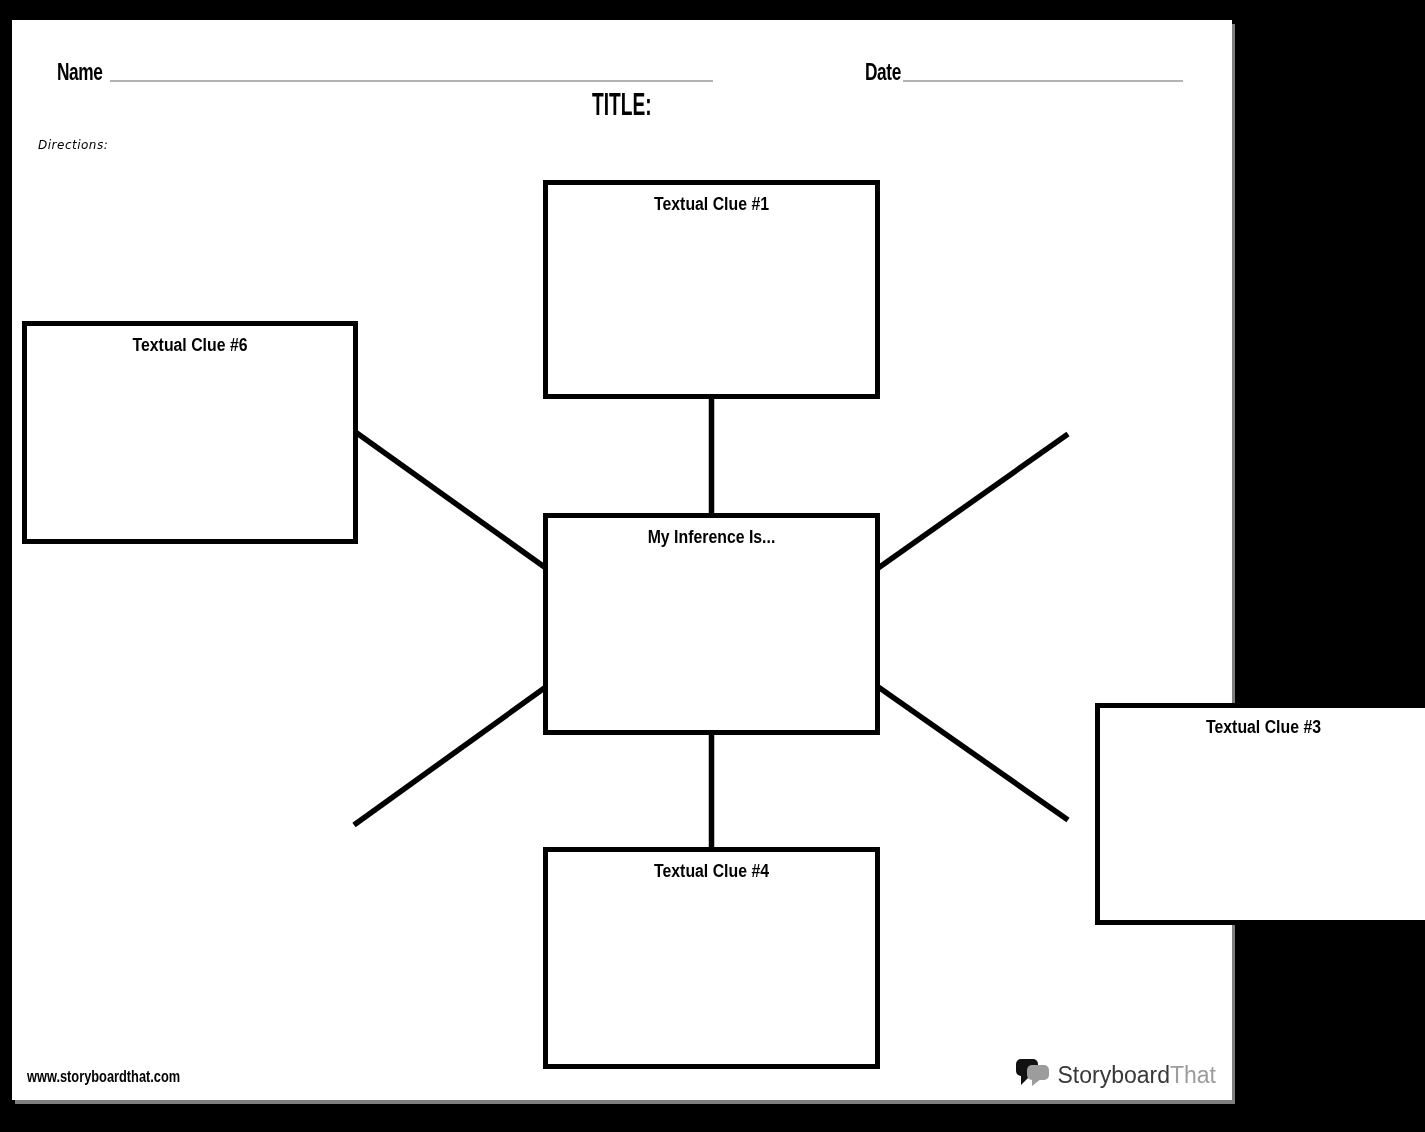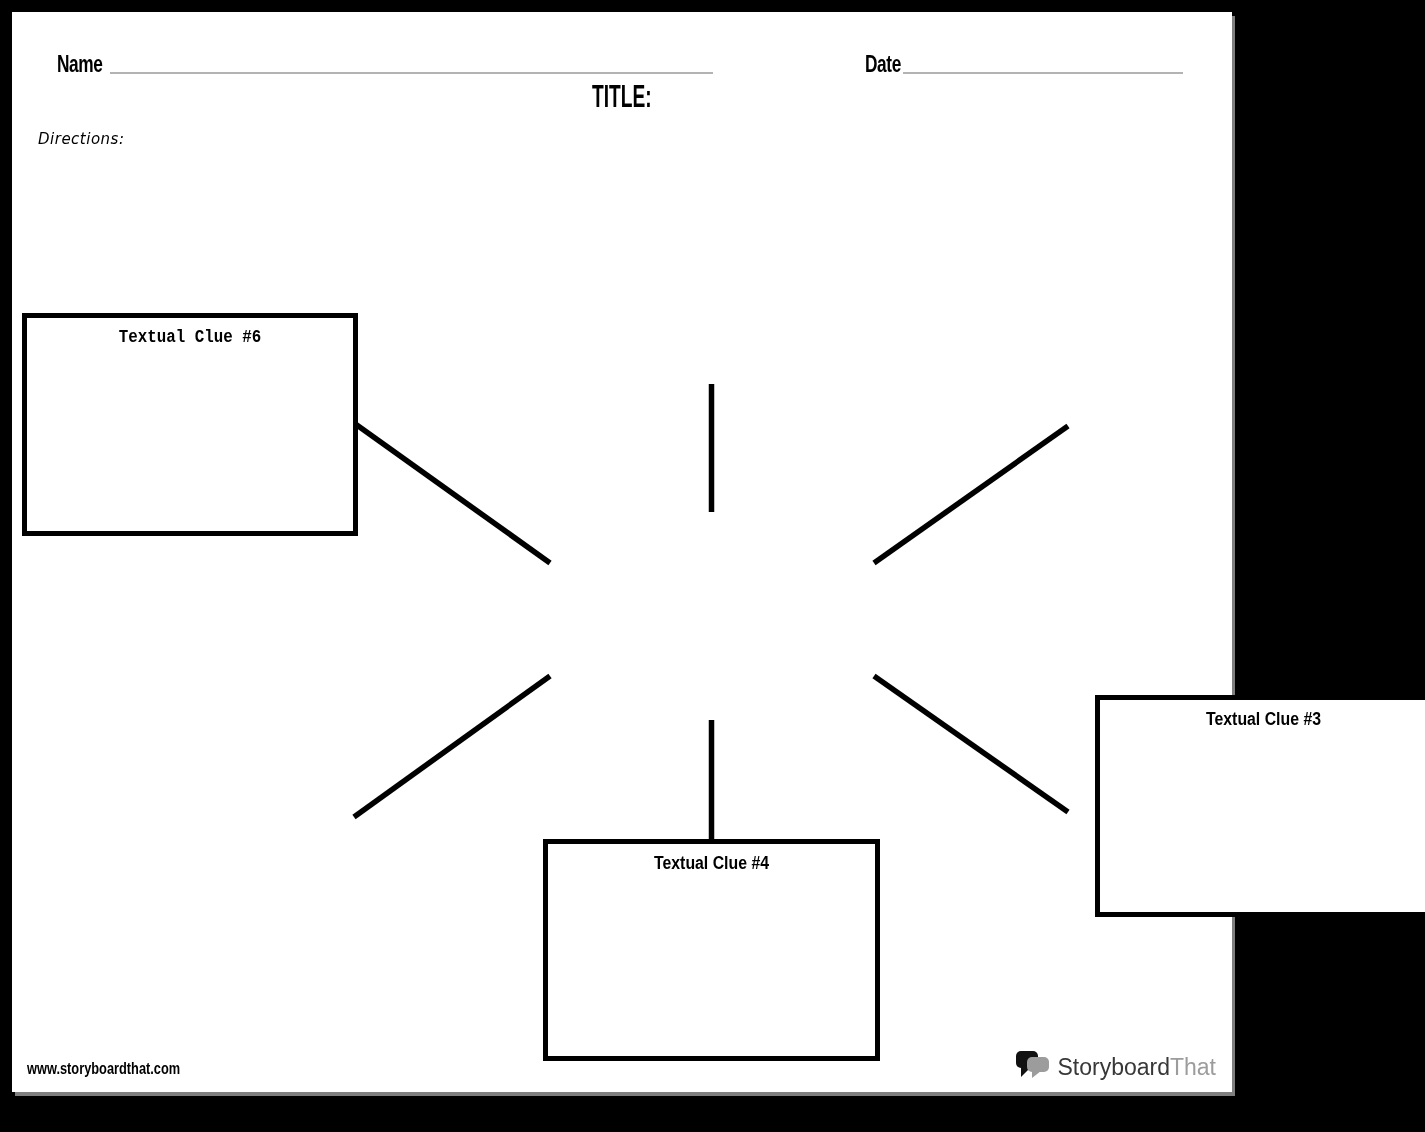--- a/index.html
+++ b/index.html
@@ -1,43 +1,43 @@
 <!DOCTYPE html>
 <html><head>
 <meta charset="utf-8">
 <style>
   html,body{margin:0;padding:0;background:#000;}
   .canvas{position:relative;width:1425px;height:1132px;background:#000;overflow:hidden;
           font-family:"Liberation Sans",sans-serif;}
-  .page{position:absolute;left:12px;top:12px;width:1220px;height:1080px;background:#fff;
+  .page{position:absolute;left:12px;top:20px;width:1220px;height:1080px;background:#fff;
         box-shadow:3px 4px 0 #7f7f7f;}
   
   .field-label{position:absolute;font-weight:bold;font-size:24px;color:#000;
                transform:scaleX(0.72);transform-origin:left top;white-space:nowrap;letter-spacing:-.5px;}
   .write-line{position:absolute;height:16px;border-bottom:2px solid #b3b3b3;
               font-size:14px;color:#000;}
   .page-title{position:absolute;left:0;right:0;top:66px;text-align:center;font-weight:bold;
               font-size:32px;letter-spacing:0;color:#000;}
   .page-title-inner{display:inline-block;transform:scaleX(0.60);transform-origin:center top;white-space:nowrap;}
-  .directions{position:absolute;left:26px;top:118px;font-style:italic;font-size:15px;color:#000;
+  .directions{position:absolute;left:26px;top:118px;font-style:italic;font-size:12px;color:#000;
               font-family:"DejaVu Sans",sans-serif;letter-spacing:.5px;}
   
   svg.connectors{position:absolute;left:0;top:0;width:1400px;height:1080px;}
   svg.connectors line{stroke:#000;stroke-width:5.5;}
   
   .node{position:absolute;background:#fff;border:5px solid #000;box-sizing:border-box;}
   .node-label{margin-top:9px;text-align:center;font-weight:bold;font-size:18px;color:#000;
               transform:scaleX(0.88);transform-origin:center top;white-space:nowrap;}
   .node-writearea{position:absolute;left:0;top:34px;right:0;bottom:0;}
   .box1{left:531px;top:160px;width:337px;height:219px;}
   .box2{left:1051px;top:301px;width:337px;height:224px;}
   .box3{left:1051px;top:683px;width:337px;height:222px;margin-left:32px;}
   .box4{left:531px;top:827px;width:337px;height:222px;}
   .box5{left:10px;top:682px;width:336px;height:223px;}
-  .box6{left:10px;top:301px;width:336px;height:223px;font-family:Liberation Mono, monospace;}
+  .box6{left:10px;top:301px;width:336px;height:223px;}
   .boxc{left:531px;top:493px;width:337px;height:222px;}
   
   .website{position:absolute;left:15px;top:1048px;font-weight:bold;font-size:16px;color:#000;
            transform:scaleX(0.8);transform-origin:left top;white-space:nowrap;}
   .logo{position:absolute;right:16px;top:1038px;display:flex;align-items:center;gap:6px;justify-content:center;}
   .logo-text{font-size:23px;font-weight:500;letter-spacing:0;}
   .logo-text .primary{color:#383838;}
   .logo-text .secondary{color:#9c9c9c;}
 </style>
 </head>
@@ -60,33 +60,41 @@
 
     <svg class="connectors" viewBox="0 0 1400 1080">
       <line x1="699.5" y1="372" x2="699.5" y2="500"></line>
       <line x1="699.5" y1="708" x2="699.5" y2="834"></line>
       <line x1="342" y1="411" x2="538" y2="551"></line>
       <line x1="342" y1="805" x2="538" y2="664"></line>
       <line x1="862" y1="551" x2="1056" y2="414"></line>
       <line x1="862" y1="664" x2="1056" y2="800"></line>
     </svg>
 
+    <div class="node box1">
+      <div class="node-label">Textual Clue #1</div>
+      <div class="node-writearea"></div>
+    </div>
     <div class="node box3">
       <div class="node-label">Textual Clue #3</div>
       <div class="node-writearea"></div>
     </div>
     <div class="node box4">
       <div class="node-label">Textual Clue #4</div>
       <div class="node-writearea"></div>
     </div>
     <div class="node box6">
       <div class="node-label">Textual Clue #6</div>
       <div class="node-writearea"></div>
     </div>
 
+    <div class="node boxc">
+      <div class="node-label">My Inference Is...</div>
+      <div class="node-writearea"></div>
+    </div>
 
     <div class="website">www.storyboardthat.com</div>
 
     <div class="logo">
       <span>
         <svg width="36" height="30" viewBox="0 0 36 30">
           <rect x="1" y="1" width="22" height="17" rx="5" fill="#111"></rect>
           <path d="M6 15 L6 27 L17 16 Z" fill="#111"></path>
           <rect x="12" y="7" width="22" height="15" rx="5" fill="#9c9c9c"></rect>
           <path d="M17 20 L17 28 L26 21 Z" fill="#9c9c9c"></path>

